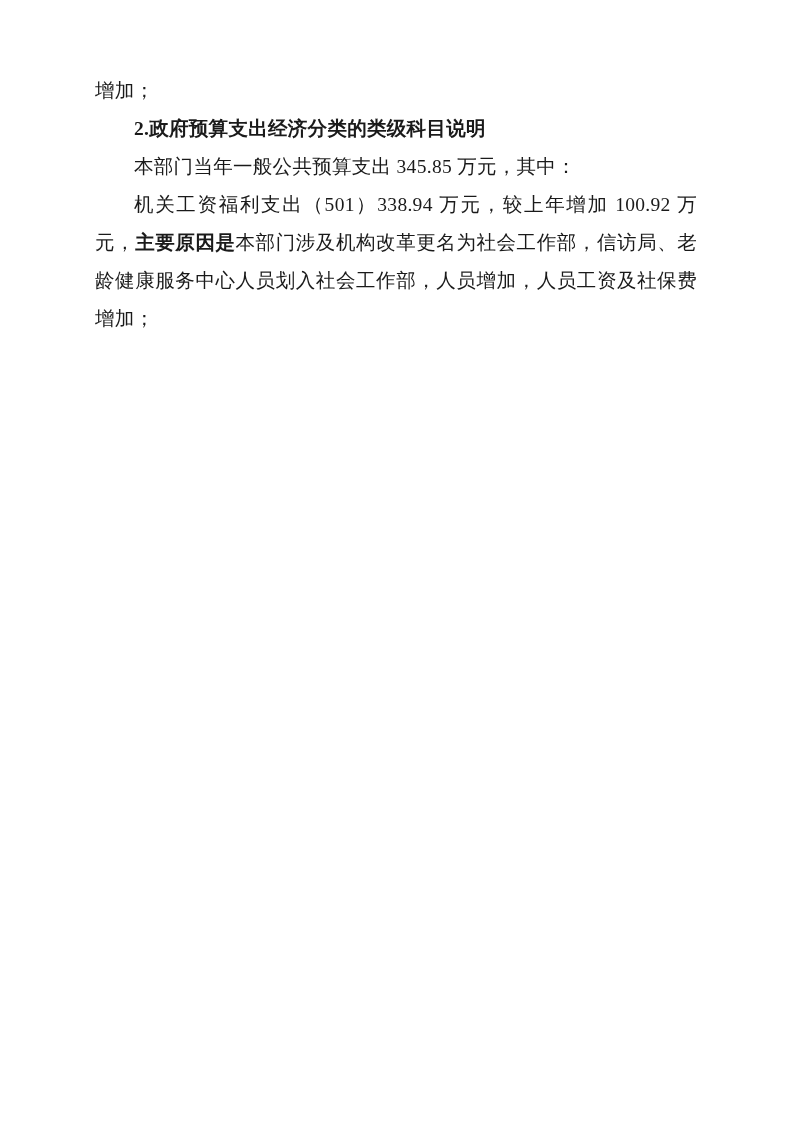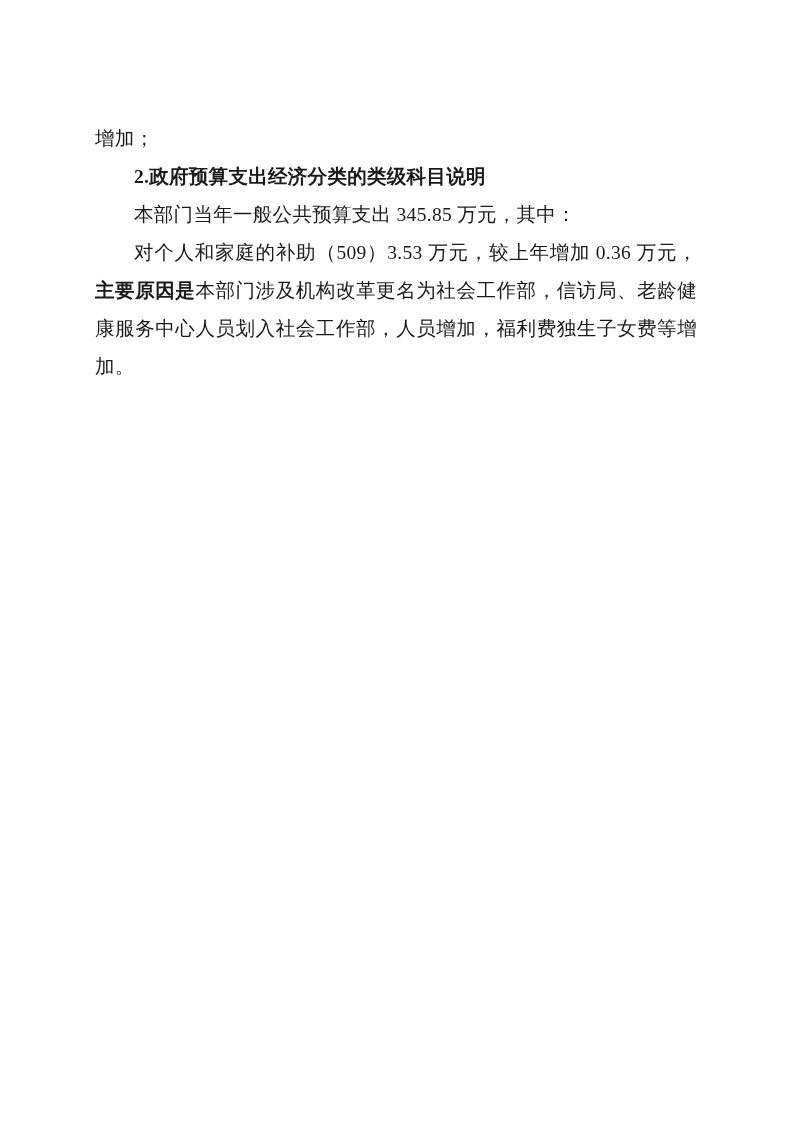--- a/index.html
+++ b/index.html
@@ -11,21 +11,21 @@
     width: 792px;
     height: 1121px;
     font-family: "Liberation Serif", "DejaVu Serif", serif;
     color: #1a1a1a;
   }
   .page {
     position: relative;
     width: 792px;
     height: 1121px;
     box-sizing: border-box;
-    padding: 120px 95px 60px 95px;
+    padding: 72px 95px 60px 95px;
     background: #ffffff;
   }
   .doc-body {
     font-size: 19.5px;
     line-height: 38px;
     text-align: justify;
     text-justify: inter-ideograph;
     letter-spacing: 0.3px;
   }
   .para {
@@ -51,19 +51,19 @@
 <div class="page">
   <div class="doc-body">
 
     <p class="para noindent">增加；</p>
 
 
     <p class="para heading">2.政府预算支出经济分类的类级科目说明</p>
 
     <p class="para">本部门当年一般公共预算支出 345.85 万元，其中：</p>
 
+    <p class="para">机关工资福利支出（501）338.94 万元，较上年增加 100.92 万元，<span class="bold">主要原因是</span>本部门涉及机构改革更名为社会工作部，信访局、老龄健康服务中心人员划入社会工作部，人员增加，人员工资及社保费增加；</p>
 
 
 
-    <p class="para">对个人和家庭的补助（509）3.53 万元，较上年增加 0.36 万元，<span class="bold">主要原因是</span>本部门涉及机构改革更名为社会工作部，信访局、老龄健康服务中心人员划入社会工作部，人员增加，福利费独生子女费等增加。</p>
 
   </div>
 </div>
 
 </body></html>

